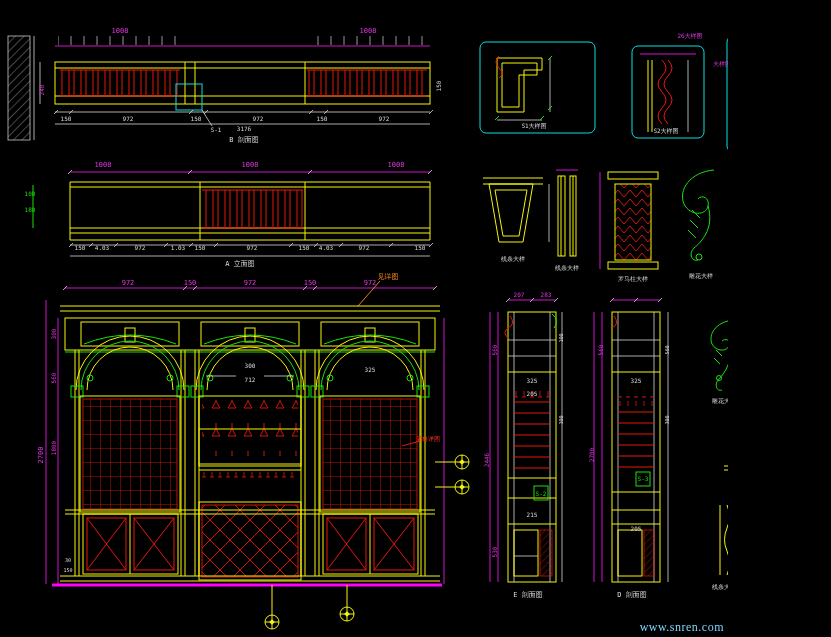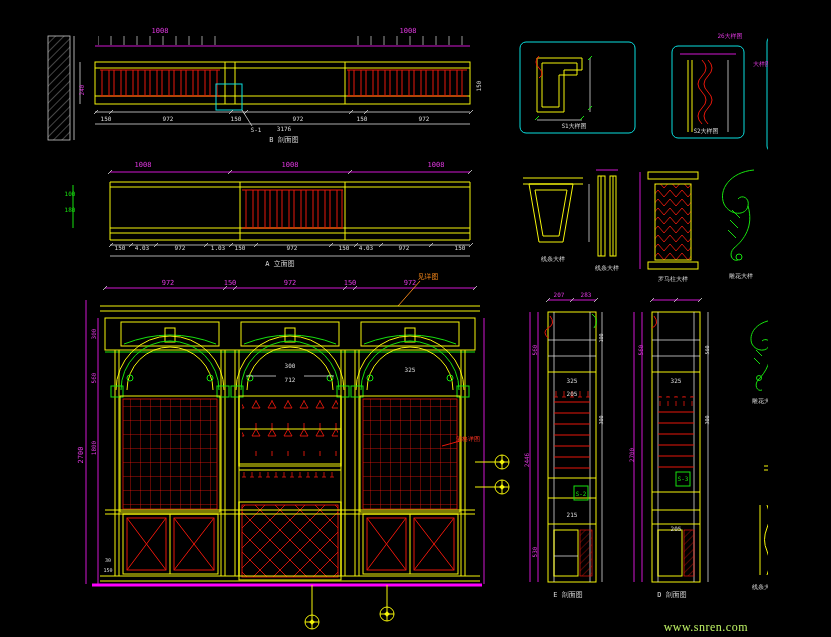--- a/index.html
+++ b/index.html
@@ -1,28 +1,28 @@
 <!DOCTYPE html>
 <html><head>
 <meta charset="utf-8">
 <style>
   html,body{margin:0;padding:0;background:#000;}
   .canvas{position:relative;width:728px;height:637px;background:#000;overflow:hidden;
-          font-family:"DejaVu Sans","Liberation Sans",sans-serif;margin-left:40px;}
+          font-family:"DejaVu Sans","Liberation Sans",sans-serif;}
   svg{display:block;}
   svg text{font-family:"DejaVu Sans Mono","Liberation Mono",monospace;}
   .y{stroke:#f5f50a;fill:none;stroke-width:1;}
   .r{stroke:#e8170b;fill:none;stroke-width:1;}
   .g{stroke:#17e20e;fill:none;stroke-width:1;}
   .c{stroke:#0adfdf;fill:none;stroke-width:1;}
   .m{stroke:#d016d0;fill:none;stroke-width:1;}
   .mt{stroke:#ff00ff;fill:none;stroke-width:3;}
   .w{stroke:#d8d8d8;fill:none;stroke-width:0.8;}
   .o{stroke:#ff8c1a;fill:none;stroke-width:0.9;}
-  .watermark{position:absolute;right:20px;bottom:2px;color:#bef264;
+  .watermark{position:absolute;right:4px;bottom:2px;color:#7dd3fc;
              font:12px "Liberation Serif",serif;letter-spacing:.5px;}
 </style>
 </head>
 <body>
 
 <div class="canvas">
 <svg width="831" height="637" viewBox="0 0 831 637">
   <defs>
     <pattern id="hatch" width="6" height="6" patternUnits="userSpaceOnUse" patternTransform="rotate(45)">
       <line x1="0" y1="0" x2="0" y2="6" stroke="#c8c8c8" stroke-width="0.7"></line>

